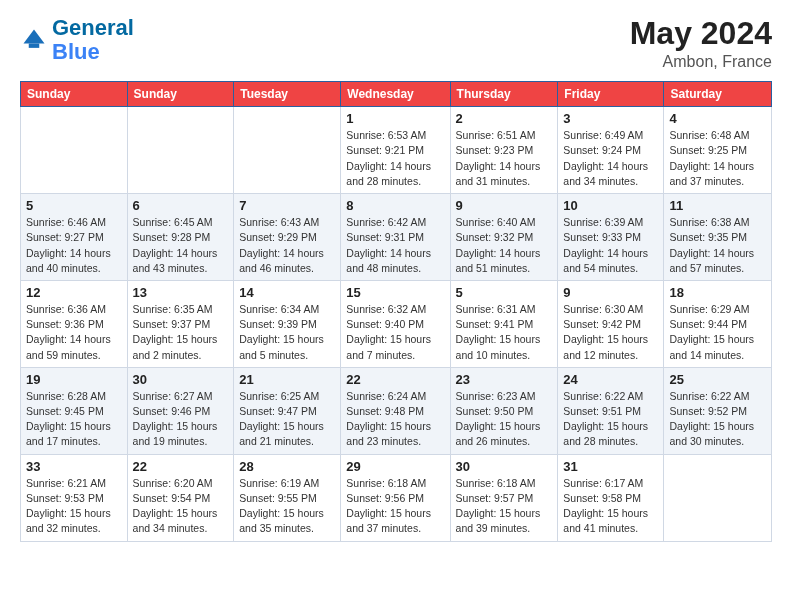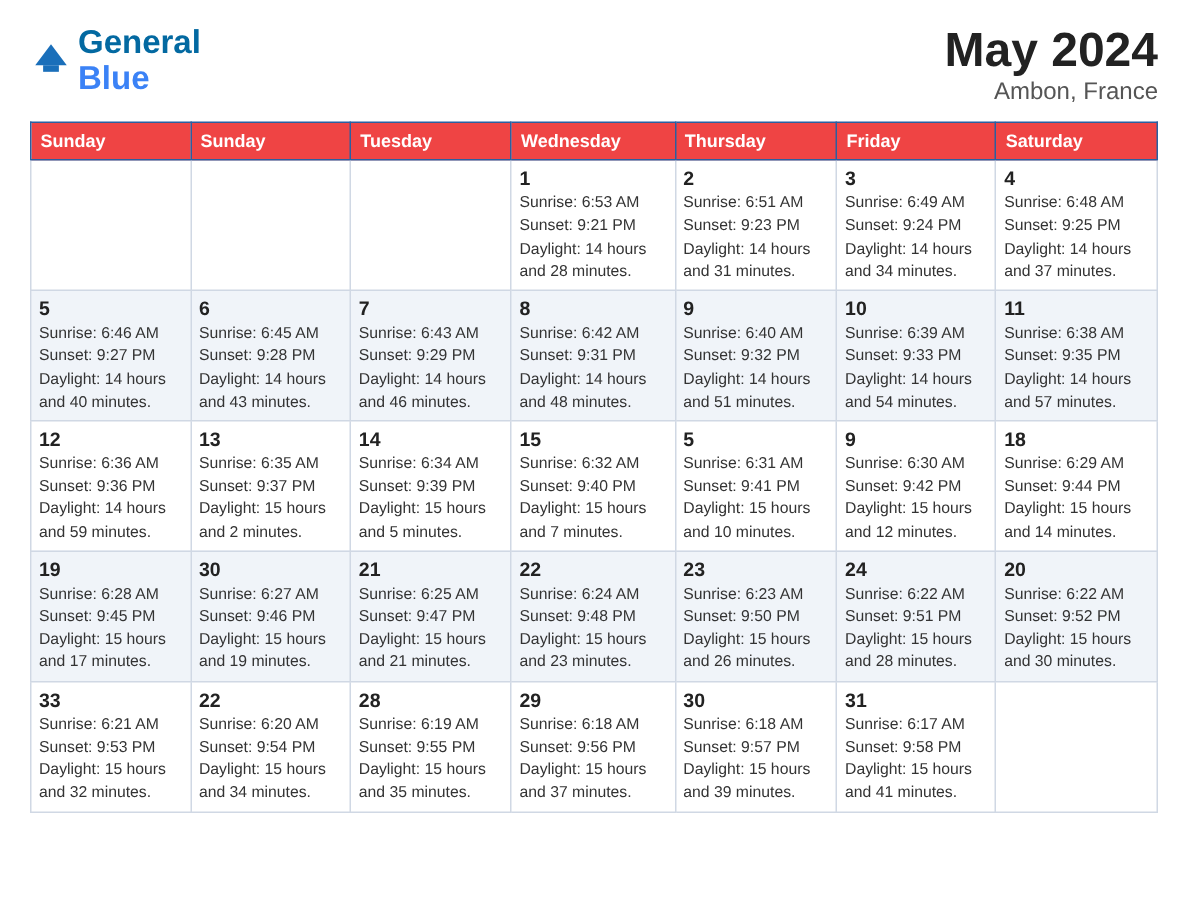--- a/index.html
+++ b/index.html
@@ -229,21 +229,21 @@
           </td>
           <td>
             <span class="day-num">23</span>
             <div class="day-info">Sunrise: 6:23 AM<br>Sunset: 9:50 PM<br>Daylight: 15 hours<br>and 26 minutes.</div>
           </td>
           <td>
             <span class="day-num">24</span>
             <div class="day-info">Sunrise: 6:22 AM<br>Sunset: 9:51 PM<br>Daylight: 15 hours<br>and 28 minutes.</div>
           </td>
           <td>
-            <span class="day-num">20</span>
+            <span class="day-num">25</span>
             <div class="day-info">Sunrise: 6:22 AM<br>Sunset: 9:52 PM<br>Daylight: 15 hours<br>and 30 minutes.</div>
           </td>
         </tr>
         <tr>
           <td>
             <span class="day-num">33</span>
             <div class="day-info">Sunrise: 6:21 AM<br>Sunset: 9:53 PM<br>Daylight: 15 hours<br>and 32 minutes.</div>
           </td>
           <td>
             <span class="day-num">22</span>

